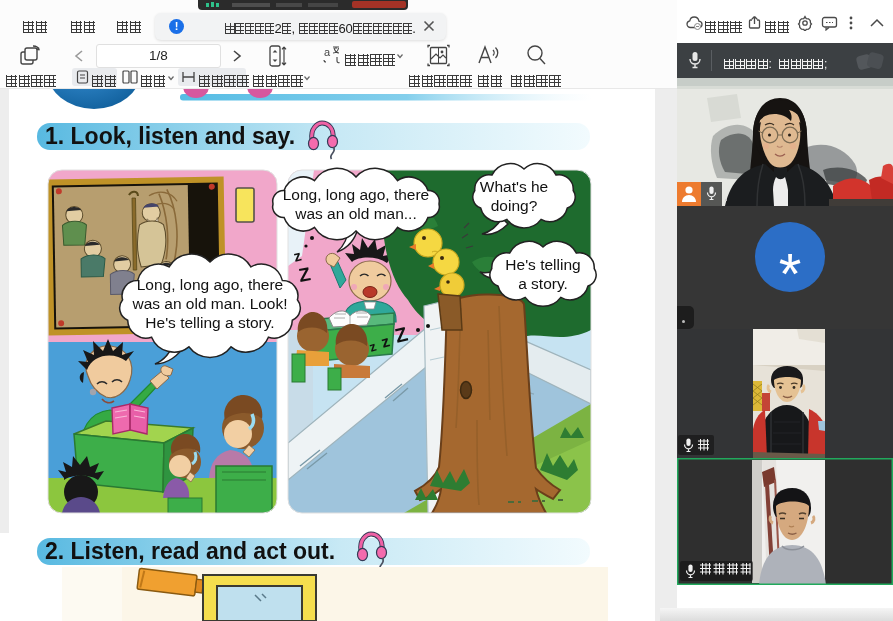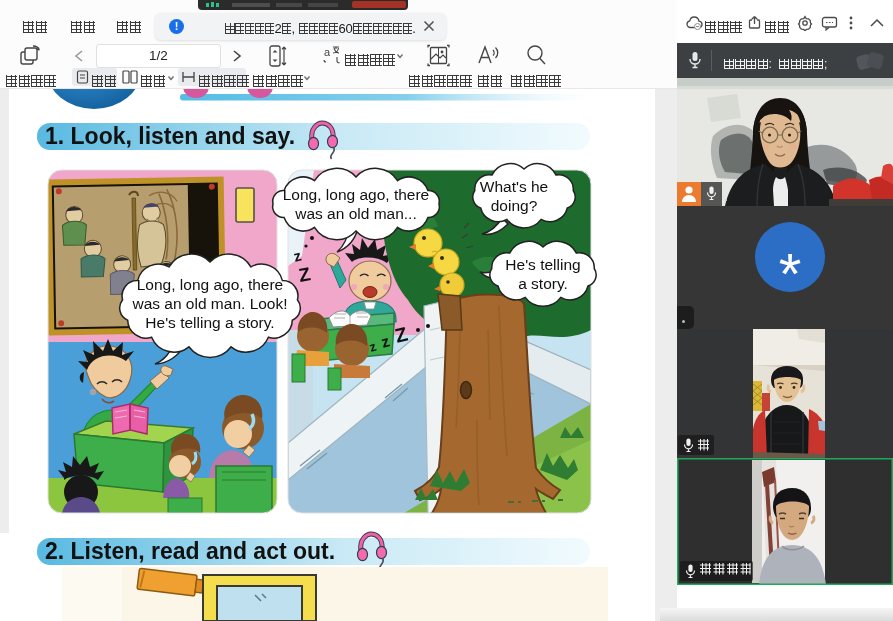--- a/index.html
+++ b/index.html
@@ -307,21 +307,21 @@
  <rect x="3" y="8" width="12" height="12" rx="2" fill="none" stroke="#444" stroke-width="1.4"></rect>
  <rect x="7" y="4" width="12" height="12" rx="2" fill="#fcfcfc" stroke="#444" stroke-width="1.4"></rect>
  <path d="M15 2 a6 5 0 0 1 6 4" fill="none" stroke="#444" stroke-width="1.4"></path>
  <path d="M21 3 l0.6 3.4 -3.4 -0.6z" fill="#444"></path>
 </svg>
 <div class="ab" style="left:5px;top:71px;"><i class="zh"></i><i class="zh"></i><i class="zh"></i><i class="zh"></i></div>
 
 <svg class="ab" style="left:73px;top:49px;" width="12" height="14" viewBox="0 0 12 14">
       <path d="M9 2 L3 7 L9 12" fill="none" stroke="#9a9a9a" stroke-width="1.6"></path>
     </svg>
-<div class="ab" style="left:96px;top:44px;width:125px;height:24px;background:#fff;border:1px solid #e0e0e0;border-radius:3px;box-sizing:border-box;font-size:13.5px;color:#222;text-align:center;line-height:22px;">1/2</div>
+<div class="ab" style="left:96px;top:44px;width:125px;height:24px;background:#fff;border:1px solid #e0e0e0;border-radius:3px;box-sizing:border-box;font-size:13.5px;color:#222;text-align:center;line-height:22px;">1/8</div>
 <svg class="ab" style="left:231px;top:49px;" width="12" height="14" viewBox="0 0 12 14">
       <path d="M3 2 L9 7 L3 12" fill="none" stroke="#444" stroke-width="1.6"></path>
     </svg>
 
 <div class="ab" style="left:72px;top:68px;width:45px;height:18px;background:#e9ebee;border-radius:3px;"></div>
 <svg class="ab" style="left:76px;top:70px;" width="13" height="14" viewBox="0 0 13 14">
  <rect x="1.5" y="1" width="10" height="12" rx="1.5" fill="none" stroke="#444" stroke-width="1.2"></rect>
  <path d="M4 5h5M4 8h5" stroke="#444" stroke-width="1.1"></path>
     </svg>
 <div class="ab" style="left:91px;top:71px;"><i class="zh"></i><i class="zh"></i></div>

